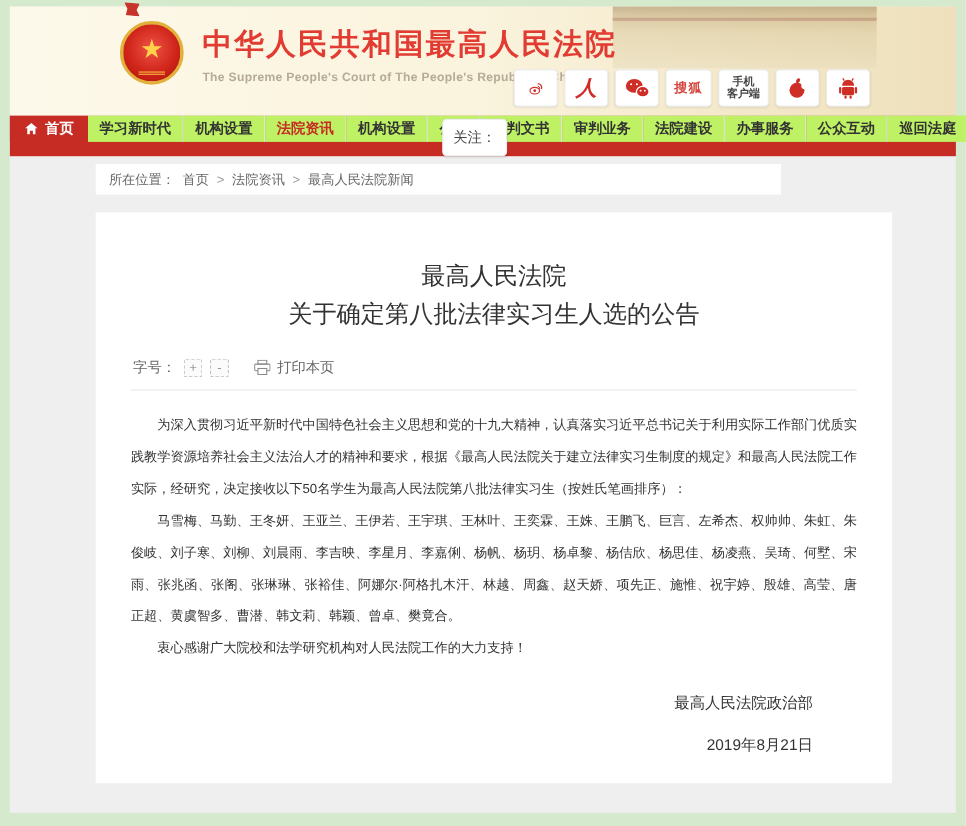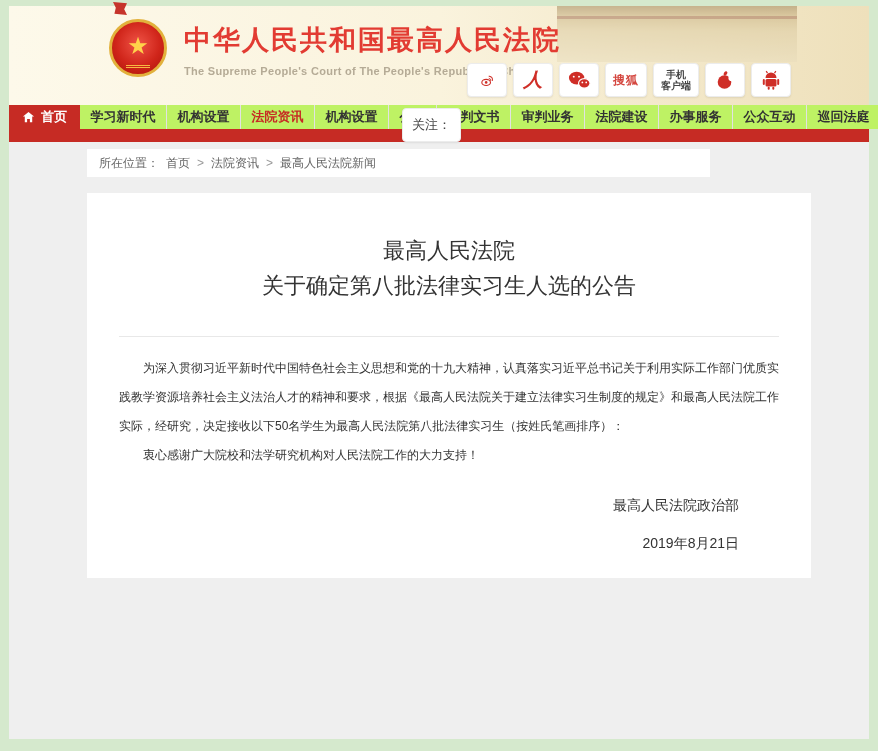--- a/index.html
+++ b/index.html
@@ -172,24 +172,38 @@
     <span>最高人民法院新闻</span>
   </div>
 
   <div class="card">
     <div class="art-title">
       <div>最高人民法院</div>
       <div>关于确定第八批法律实习生人选的公告</div>
     </div>
 
     <div class="meta">
+      <div class="meta-right">
+        <span>字号：</span>
+        <span class="fs-btn">+</span>
+        <span class="fs-btn">-</span>
+        <span class="print">
+          <svg width="15" height="14" viewBox="0 0 15 14">
+            <rect x="3.5" y="0.5" width="8" height="3.5" fill="none" stroke="#8a8a8a"></rect>
+            <rect x="0.5" y="4" width="14" height="6" rx="1" fill="none" stroke="#8a8a8a"></rect>
+            <rect x="3.5" y="8" width="8" height="5.5" fill="#fff" stroke="#8a8a8a"></rect>
+          </svg>
+          <span>打印本页</span>
+        </span>
+      </div>
     </div>
 
     <div class="body-text">
       <p>为深入贯彻习近平新时代中国特色社会主义思想和党的十九大精神，认真落实习近平总书记关于利用实际工作部门优质实践教学资源培养社会主义法治人才的精神和要求，根据《最高人民法院关于建立法律实习生制度的规定》和最高人民法院工作实际，经研究，决定接收以下50名学生为最高人民法院第八批法律实习生（按姓氏笔画排序）：</p>
+      <p>马雪梅、马勤、王冬妍、王亚兰、王伊若、王宇琪、王林叶、王奕霖、王姝、王鹏飞、巨言、左希杰、权帅帅、朱虹、朱俊岐、刘子寒、刘柳、刘晨雨、李吉映、李星月、李嘉俐、杨帆、杨玥、杨卓黎、杨佶欣、杨思佳、杨凌燕、吴琦、何墅、宋雨、张兆函、张阁、张琳琳、张裕佳、阿娜尔·阿格扎木汗、林越、周鑫、赵天娇、项先正、施惟、祝宇婷、殷雄、高莹、唐正超、黄虞智多、曹潜、韩文莉、韩颖、曾卓、樊竟合。</p>
       <p>衷心感谢广大院校和法学研究机构对人民法院工作的大力支持！</p>
     </div>
 
     <div class="sign-block">
       <div>最高人民法院政治部</div>
       <div>2019年8月21日</div>
     </div>
 
   </div>
 

